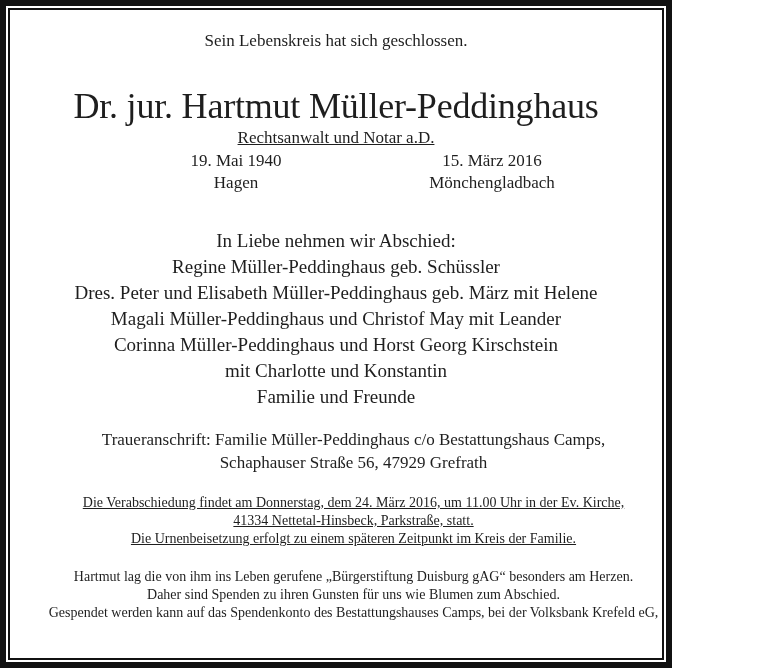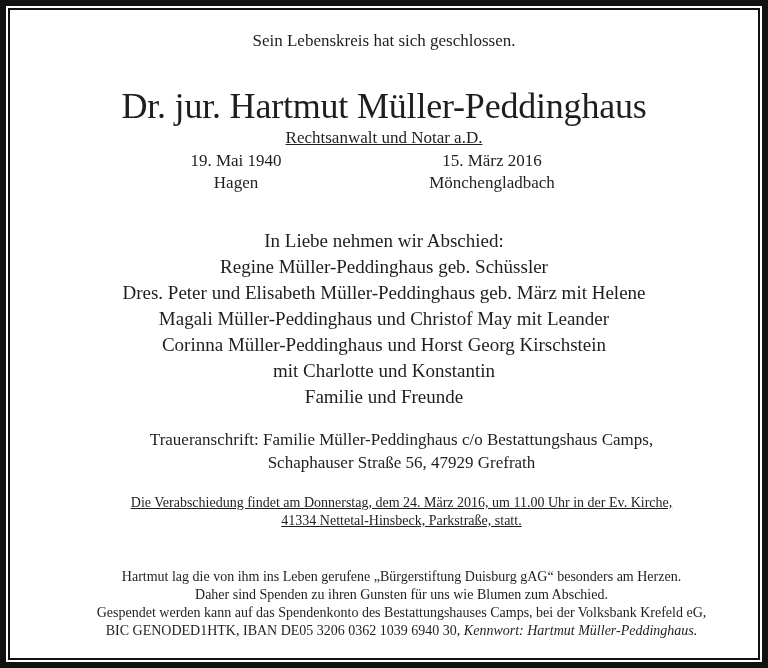--- a/index.html
+++ b/index.html
@@ -1,19 +1,19 @@
 <!DOCTYPE html>
 <html><head>
   <meta charset="utf-8">
   <style>
     html, body { margin: 0; padding: 0; background: #ffffff; }
     body { width: 768px; height: 668px; overflow: hidden; }
     .notice {
       position: relative;
-      width: 768px; height: 668px;
+      width: 672px; height: 668px;
       box-sizing: border-box;
       background: #111111;
       padding: 6px;
     }
     .gap {
       width: 100%; height: 100%;
       box-sizing: border-box;
       background: #ffffff;
       padding: 2px;
     }
@@ -78,27 +78,24 @@
       </div>
 
       <div class="address">
         <div>Traueranschrift: Familie Müller-Peddinghaus c/o Bestattungshaus Camps,</div>
         <div>Schaphauser Straße 56, 47929 Grefrath</div>
       </div>
 
       <div class="service">
         <div>Die Verabschiedung findet am Donnerstag, dem 24. März 2016, um 11.00 Uhr in der Ev. Kirche,</div>
         <div>41334 Nettetal-Hinsbeck, Parkstraße, statt.</div>
+        <div>Die Urnenbeisetzung erfolgt zu einem späteren Zeitpunkt im Kreis der Familie.</div>
       </div>
 
       <div class="donation">
         <div>Hartmut lag die von ihm ins Leben gerufene „Bürgerstiftung Duisburg gAG“ besonders am Herzen.</div>
         <div>Daher sind Spenden zu ihren Gunsten für uns wie Blumen zum Abschied.</div>
         <div>Gespendet werden kann auf das Spendenkonto des Bestattungshauses Camps, bei der Volksbank Krefeld eG,</div>
-        <div>
-          <span>BIC GENODED1HTK, IBAN DE05 3206 0362 1039 6940 30,</span>
-          <span class="keyword">Kennwort: Hartmut Müller-Peddinghaus.</span>
-        </div>
       </div>
 
     </div>
   </div>
 </div>
 
 </body></html>

